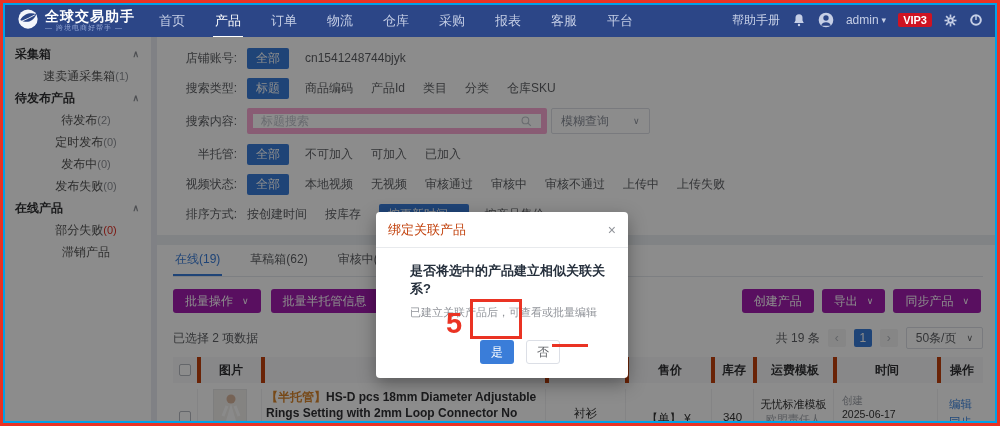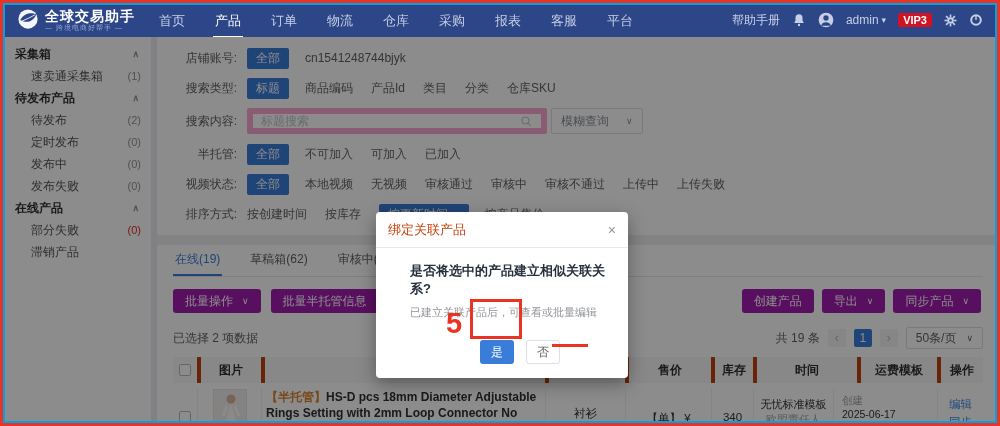--- a/index.html
+++ b/index.html
@@ -23,21 +23,21 @@
   .vip { background:#cf1322; color:#fff; font-weight:bold; font-size:11px; padding:1px 5px; border-radius:2px; }
   .icon-btn { display:flex; align-items:center; }
   .caret-sm { font-size:9px; margin-left:3px; }
 
   
   .page-body { display:flex; height:386px; background:#e9ecf2; }
   .sidebar { width:148px; background:#fff; padding-top:6px; flex:none; }
   .side-group { display:flex; justify-content:space-between; align-items:center; height:22px;
                 padding:0 12px; font-weight:bold; color:#303133; }
   .side-chev { color:#909399; font-size:9px; }
-  .side-item { display:flex; justify-content:space-between; align-items:center; height:22px;
+  .side-item { display:flex; justify-content:center; align-items:center; height:22px;
                padding:0 10px 0 28px; color:#555; position:relative; cursor:pointer; }
   .side-item .cnt { color:#909399; font-size:11px; }
   .side-item .cnt.red { color:#e02e24; }
   .side-item.active { color:#3e7bfa; }
   .side-item.active::after { content:""; position:absolute; right:0; top:2px; bottom:2px; width:3px; background:#3e7bfa; }
 
   .main { flex:1; background:#fff; margin-left:6px; padding:10px 14px 0 16px; display:flex; flex-direction:column; overflow:hidden; }
 
   .frow { display:flex; align-items:center; height:22px; margin-bottom:8px; flex:none; }
   .frow.srow { height:28px; }
@@ -45,21 +45,21 @@
   .chip { background:#3a7dd9; color:#fff; padding:2px 9px; border-radius:2px; margin-right:16px;
           display:inline-flex; align-items:center; gap:4px; cursor:pointer; }
   .chip .caret-sm { font-size:9px; }
   .opt { color:#606266; margin-right:18px; cursor:pointer; }
   .search-box { width:300px; height:26px; border:6px solid #f9a8d4; border-radius:2px;
                 display:flex; align-items:center; padding:0 8px; }
   .search-box input { border:none; outline:none; flex:1; font-size:12px; color:#333; background:transparent;
                       font-family:"Liberation Sans", sans-serif; }
   .search-box input::placeholder { color:#c0c4cc; }
   .fuzzy { height:26px; margin-left:4px; border:1px solid #dcdfe6; border-radius:2px; padding:0 9px;
-           display:flex; align-items:center; gap:14px; color:#8a8f99; cursor:pointer; }
+           display:flex; align-items:center; gap:21px; color:#8a8f99; cursor:pointer; }
 
   .band { height:10px; background:#eceef3; margin:2px -14px 0 -16px; flex:none; }
 
   .tabs { display:flex; gap:26px; border-bottom:1px solid #e4e7ed; height:32px; align-items:flex-end; flex:none; }
   .tab { padding:6px 2px 8px; color:#606266; cursor:pointer; white-space:nowrap; }
   .tab.active { color:#3a7dd9; border-bottom:2px solid #3a7dd9; padding-bottom:6px; }
 
   .toolbar { display:flex; margin-top:12px; flex:none; align-items:center; }
   .btn { background:#a21caf; color:#fff; border:none; border-radius:3px; height:24px; padding:0 12px;
          font-size:12px; margin-right:10px; display:inline-flex; align-items:center; gap:6px; cursor:pointer;
@@ -368,22 +368,22 @@
       <div class="table">
         <div class="thead">
           <span class="tc c-check">
               <span class="checkbox"></span>
             </span>
           <span class="tc c-img">图片</span>
           <span class="tc c-title" style="justify-content:center;">标题 / ID</span>
           <span class="tc c-cat">分类/分组</span>
           <span class="tc c-price">售价</span>
           <span class="tc c-stock">库存</span>
+          <span class="tc c-ship">运费模板</span>
           <span class="tc c-time">时间</span>
-          <span class="tc c-ship">运费模板</span>
           <span class="tc c-act">操作</span>
         </div>
 
         <div class="trow">
           <span class="tc c-check"><span class="checkbox"></span></span>
           <span class="tc c-img">
             <span class="img-cell">
               <span class="img-box">
                 <svg width="34" height="50" viewBox="0 0 34 50">
                     <rect width="34" height="50" fill="#f1efec"></rect>

